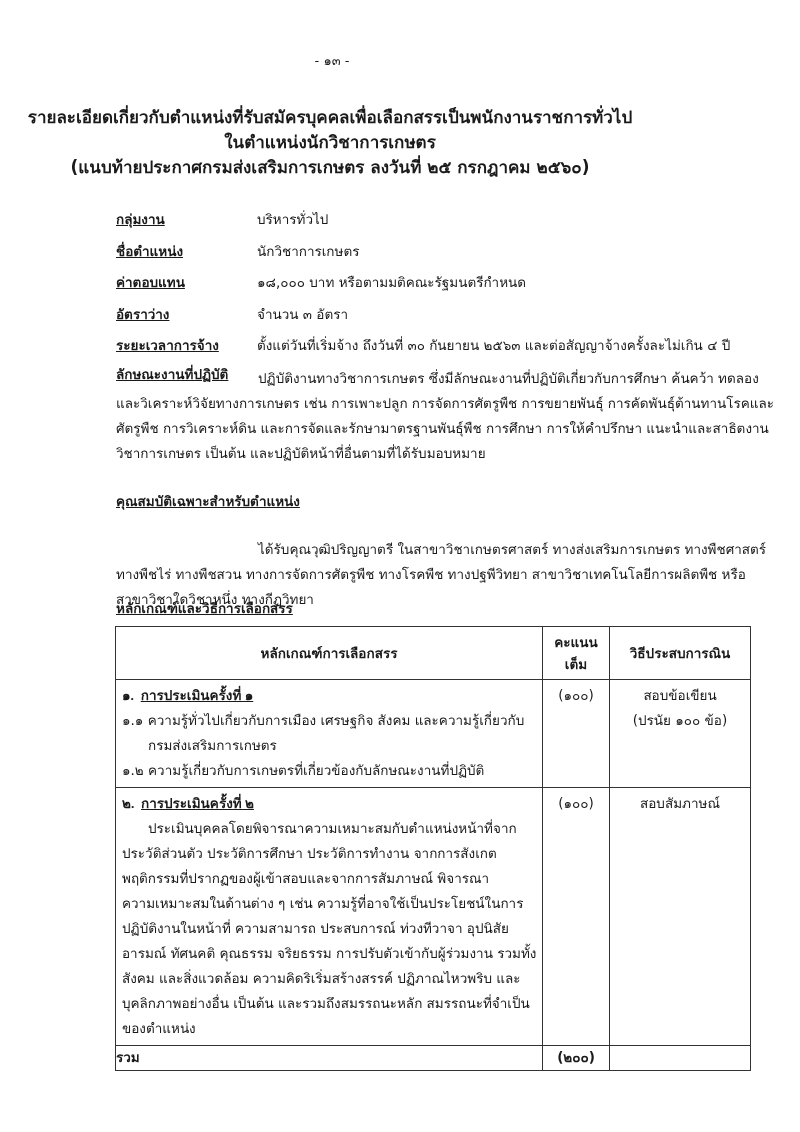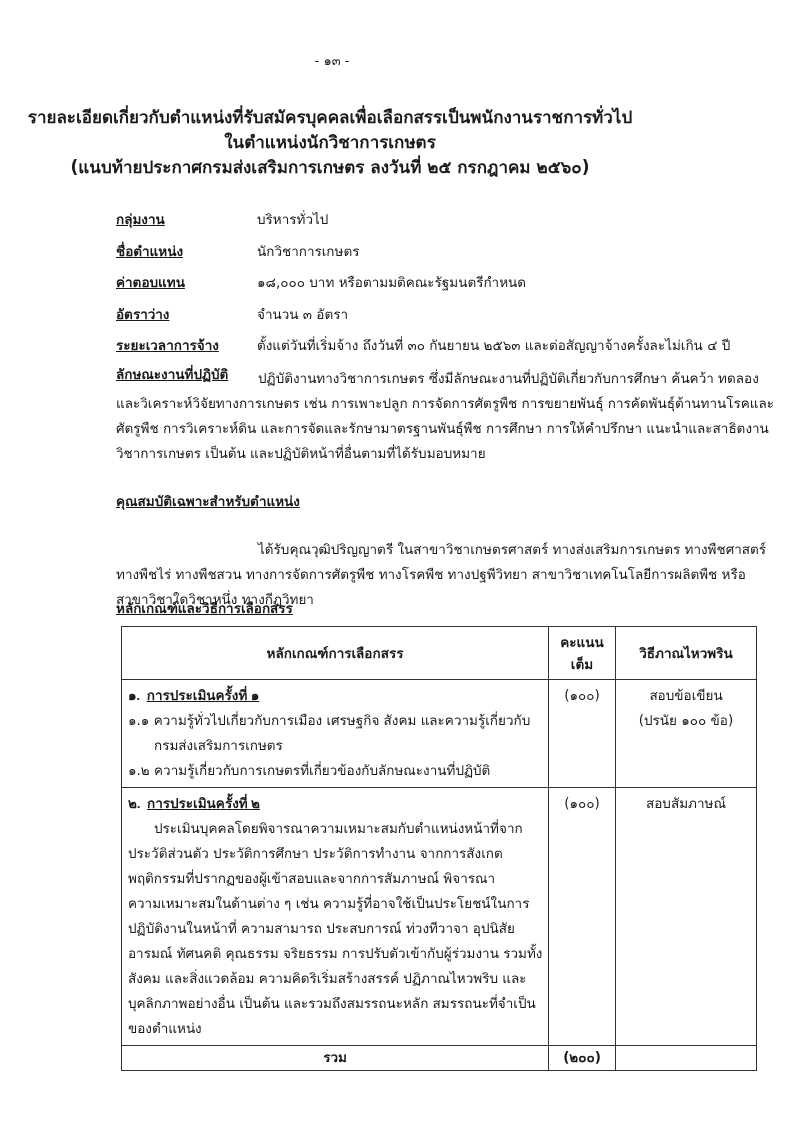--- a/index.html
+++ b/index.html
@@ -25,38 +25,38 @@
   .section-heading {
     position: absolute; left: 116px; font-weight: bold; text-decoration: underline;
   }
   .para {
     position: absolute; left: 116px; width: 650px; line-height: 25px;
     text-align: justify;
   }
   .para .line { display: block; white-space: nowrap; }
   .indent { padding-left: 142px; }
   table.criteria {
-    position: absolute; top: 626px; left: 121px; width: 636px;
+    position: absolute; top: 626px; left: 115px; width: 636px;
     border-collapse: collapse; font-size: 13.5px;
   }
   table.criteria td, table.criteria th {
     border: 1.6px solid #333; vertical-align: top; padding: 0;
   }
   table.criteria th { font-weight: bold; vertical-align: middle; text-align: center; }
   .th-main { height: 52px; }
   .col-score { width: 66px; text-align: center; }
   .col-method { width: 140px; text-align: center; }
   .cell-text { padding: 3px 5px 4px 6px; line-height: 25px; }
   .cell-text .line { display: block; white-space: nowrap; }
   .cell-center { text-align: center; line-height: 25px; padding-top: 3px; }
   .item-title { font-weight: bold; font-family: Liberation Serif, serif; }
   .item-title .u { text-decoration: underline; }
   .sub-indent { padding-left: 26px; }
   .p-indent { padding-left: 26px; }
-  .total-row td { height: 24px; vertical-align: middle; font-weight: bold; text-align: center; }
+  .total-row td { height: 24px; vertical-align: middle; font-weight: bold; }
 </style>
 </head>
 <body>
 
 <div class="page-num">- ๑๓ -</div>
 
 <div class="title-block">
   <div>รายละเอียดเกี่ยวกับตำแหน่งที่รับสมัครบุคคลเพื่อเลือกสรรเป็นพนักงานราชการทั่วไป</div>
   <div>ในตำแหน่งนักวิชาการเกษตร</div>
   <div>(แนบท้ายประกาศกรมส่งเสริมการเกษตร ลงวันที่ ๒๕ กรกฎาคม ๒๕๖๐)</div>
@@ -103,21 +103,21 @@
 <div class="section-heading" style="top:597px;">หลักเกณฑ์และวิธีการเลือกสรร</div>
 
 <table class="criteria">
   <tbody>
       <tr>
     <th class="th-main">หลักเกณฑ์การเลือกสรร</th>
     <th class="col-score">
       <div>คะแนน</div>
       <div>เต็ม</div>
     </th>
-    <th class="col-method">วิธีภาณไหวพริน</th>
+    <th class="col-method">วิธีประสบการณิน</th>
   </tr>
 
   <tr>
     <td>
       <div class="cell-text">
         <span class="line item-title">
           <span>๑.</span>&nbsp;
           <span class="u">การประเมินครั้งที่ ๑</span>
         </span>
         <span class="line">๑.๑ ความรู้ทั่วไปเกี่ยวกับการเมือง เศรษฐกิจ สังคม และความรู้เกี่ยวกับ</span>

